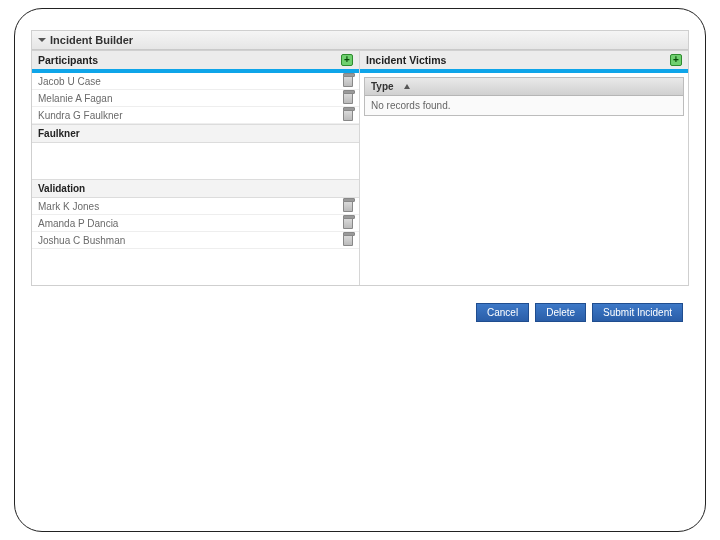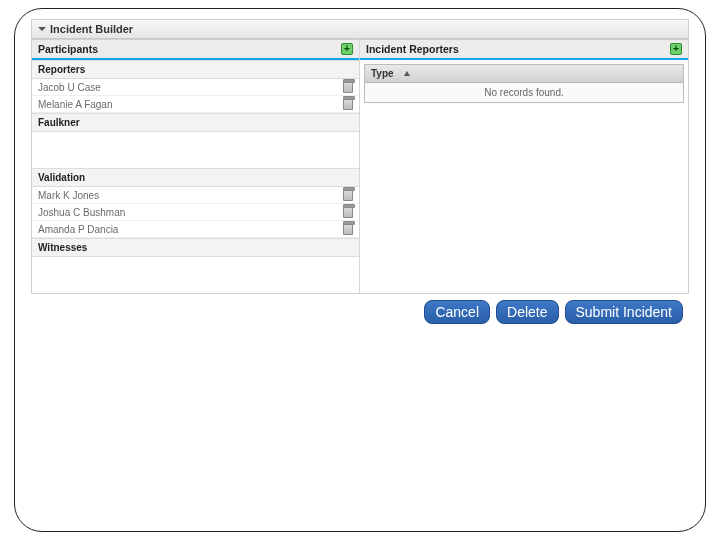--- a/index.html
+++ b/index.html
@@ -17,21 +17,21 @@
     border-radius: 28px;
     padding: 10px 10px 6px 10px;
   }
   .page-title {
     font-size: 28px;
     font-weight: 400;
     color: #4a4a4a;
     margin: 10px 0 20px 40px;
   }
   .app-window {
-    margin: 0 6px;
+    margin: 11px 6px;
     border: 1px solid #cfcfcf;
     background: #fff;
     font-size: 10px;
     color: #333;
   }
   .panel-header {
     background: linear-gradient(#f5f5f5,#e6e6e6);
     border-bottom: 1px solid #c9c9c9;
     padding: 3px 6px;
     font-weight: bold;
@@ -52,21 +52,21 @@
   }
   .col-left {
     width: 50%;
     border-right: 1px solid #d6d6d6;
   }
   .col-right {
     width: 50%;
   }
   .subpanel-header {
     background: #ececec;
-    border-bottom: 2px solid #0ea5e9;
+    border-bottom: 4px solid #0ea5e9;
     border-top: 1px solid #d0d0d0;
     padding: 3px 6px;
     font-weight: bold;
     font-size: 10.5px;
     color: #222;
     display: flex;
     justify-content: space-between;
     align-items: center;
   }
   .section-header {
@@ -142,35 +142,34 @@
   .sort-dot {
     width: 0; height: 0;
     border-left: 3px solid transparent;
     border-right: 3px solid transparent;
     border-bottom: 5px solid #555;
   }
   .grid-body {
     padding: 4px 6px;
     color: #666;
     background: #fafafa;
-    text-align: center;
   }
   .button-bar {
     display: flex;
     justify-content: flex-end;
     gap: 6px;
     padding: 6px 12px 2px 0;
   }
   .btn {
     background: linear-gradient(#3d78c7,#2a5ea8);
     color: #fff;
     border: 1px solid #1f4d8f;
-    border-radius: 8px;
+    border-radius: 0;
     padding: 3px 10px;
-    font-size: 14px;
+    font-size: 10px;
     cursor: pointer;
   }
   .lower-area { height: 90px; }
 </style>
 </head>
 <body>
 
 <div class="slide-frame">
 
   <div class="app-window">
@@ -180,54 +179,56 @@
     </div>
 
     <div class="columns">
 
       <div class="col-left">
         <div class="subpanel-header">
           <span>Participants</span>
           <span class="add-icon">+</span>
         </div>
 
-        <div class="section-header">Reporters</div>
         <div class="row">
           <span>Jacob U Case</span>
           <span class="delete-icon"></span>
         </div>
         <div class="row">
           <span>Melanie A Fagan</span>
+          <span class="delete-icon"></span>
+        </div>
+        <div class="row">
+          <span>Kundra G Faulkner</span>
           <span class="delete-icon"></span>
         </div>
 
         <div class="section-header">Faulkner</div>
         <div class="empty-box"></div>
 
         <div class="section-header">Validation</div>
         <div class="row">
           <span>Mark K Jones</span>
           <span class="delete-icon"></span>
         </div>
         <div class="row">
+          <span>Amanda P Dancia</span>
+          <span class="delete-icon"></span>
+        </div>
+        <div class="row">
           <span>Joshua C Bushman</span>
           <span class="delete-icon"></span>
         </div>
-        <div class="row">
-          <span>Amanda P Dancia</span>
-          <span class="delete-icon"></span>
-        </div>
-
-        <div class="section-header">Witnesses</div>
+
         <div class="empty-box"></div>
       </div>
 
       <div class="col-right">
         <div class="subpanel-header">
-          <span>Incident Reporters</span>
+          <span>Incident Victims</span>
           <span class="add-icon">+</span>
         </div>
         <div class="elements-grid">
           <div class="grid-header">
             <div class="cell" style="width:120px">
               <span>Type</span>
               <span class="sort-dot"></span>
             </div>
           </div>
           <div class="grid-body">No records found.</div>

